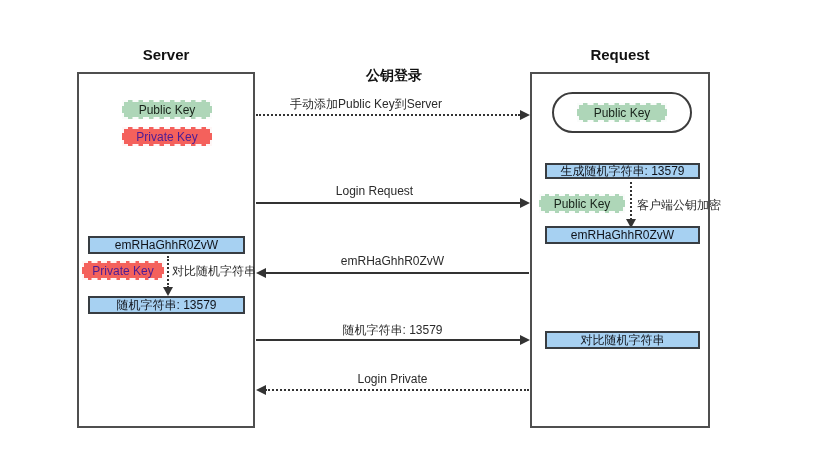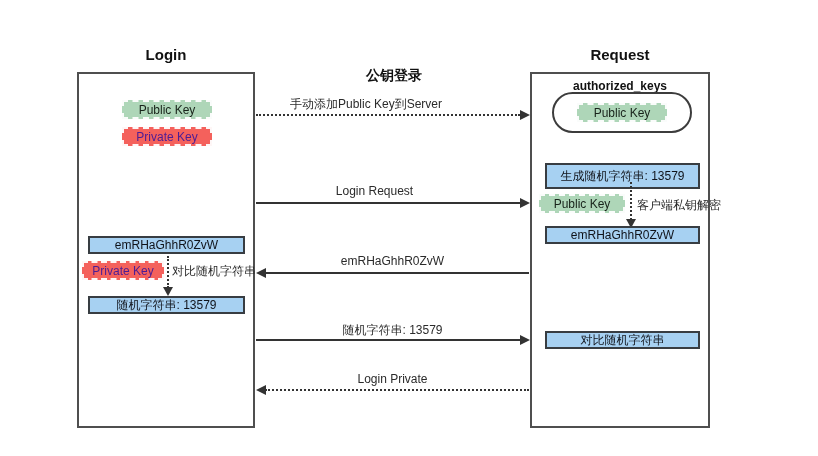--- a/index.html
+++ b/index.html
@@ -61,47 +61,46 @@
     font-size:12px;color:#2b2b2b;white-space:nowrap;
   }
 </style>
 </head>
 <body>
 
 <div class="canvas">
 
   <div class="abs title">公钥登录</div>
 
-  <div class="abs actor-label" style="left:77px;top:46px;width:178px;">Login</div>
+  <div class="abs actor-label" style="left:77px;top:46px;width:178px;">Server</div>
   <div class="abs actor-label" style="left:530px;top:46px;width:180px;">Request</div>
 
   <div class="abs lifeline-box" style="left:77px;top:72px;width:178px;height:356px;"></div>
   <div class="abs lifeline-box" style="left:530px;top:72px;width:180px;height:356px;"></div>
 
   <div class="abs badge green" style="left:122px;top:100px;width:90px;height:19px;">Public Key</div>
   <div class="abs badge red" style="left:122px;top:127px;width:90px;height:19px;">Private Key</div>
 
-  <div class="abs authkeys-label" style="left:530px;top:79px;width:180px;">authorized_keys</div>
   <div class="abs pill" style="left:552px;top:92px;width:140px;height:41px;"></div>
   <div class="abs badge green" style="left:577px;top:103px;width:90px;height:19px;">Public Key</div>
 
   <div class="abs msg-label" style="left:256px;top:96px;width:220px;">手动添加Public Key到Server</div>
   <div class="abs hline-dotted" style="left:256px;top:114px;width:264px;"></div>
   <div class="abs arrow-right" style="left:520px;top:110px;"></div>
 
-  <div class="abs blue-box" style="left:545px;top:163px;width:155px;height:26px;">生成随机字符串: 13579</div>
+  <div class="abs blue-box" style="left:545px;top:163px;width:155px;height:16px;">生成随机字符串: 13579</div>
 
   <div class="abs msg-label" style="left:256px;top:184px;width:237px;">Login Request</div>
   <div class="abs hline-solid" style="left:256px;top:202px;width:264px;"></div>
   <div class="abs arrow-right" style="left:520px;top:198px;"></div>
 
   <div class="abs badge green" style="left:539px;top:194px;width:86px;height:19px;">Public Key</div>
   <div class="abs vline-dotted" style="left:630px;top:182px;height:38px;"></div>
   <div class="abs arrow-down" style="left:626px;top:219px;"></div>
-  <div class="abs note" style="left:637px;top:197px;">客户端私钥解密</div>
+  <div class="abs note" style="left:637px;top:197px;">客户端公钥加密</div>
   <div class="abs blue-box" style="left:545px;top:226px;width:155px;height:18px;">emRHaGhhR0ZvW</div>
 
   <div class="abs blue-box" style="left:88px;top:236px;width:157px;height:18px;">emRHaGhhR0ZvW</div>
 
   <div class="abs msg-label" style="left:256px;top:254px;width:273px;">emRHaGhhR0ZvW</div>
   <div class="abs hline-solid" style="left:265px;top:272px;width:264px;"></div>
   <div class="abs arrow-left" style="left:256px;top:268px;"></div>
 
   <div class="abs badge red" style="left:82px;top:261px;width:82px;height:19px;">Private Key</div>
   <div class="abs vline-dotted" style="left:167px;top:256px;height:32px;"></div>

